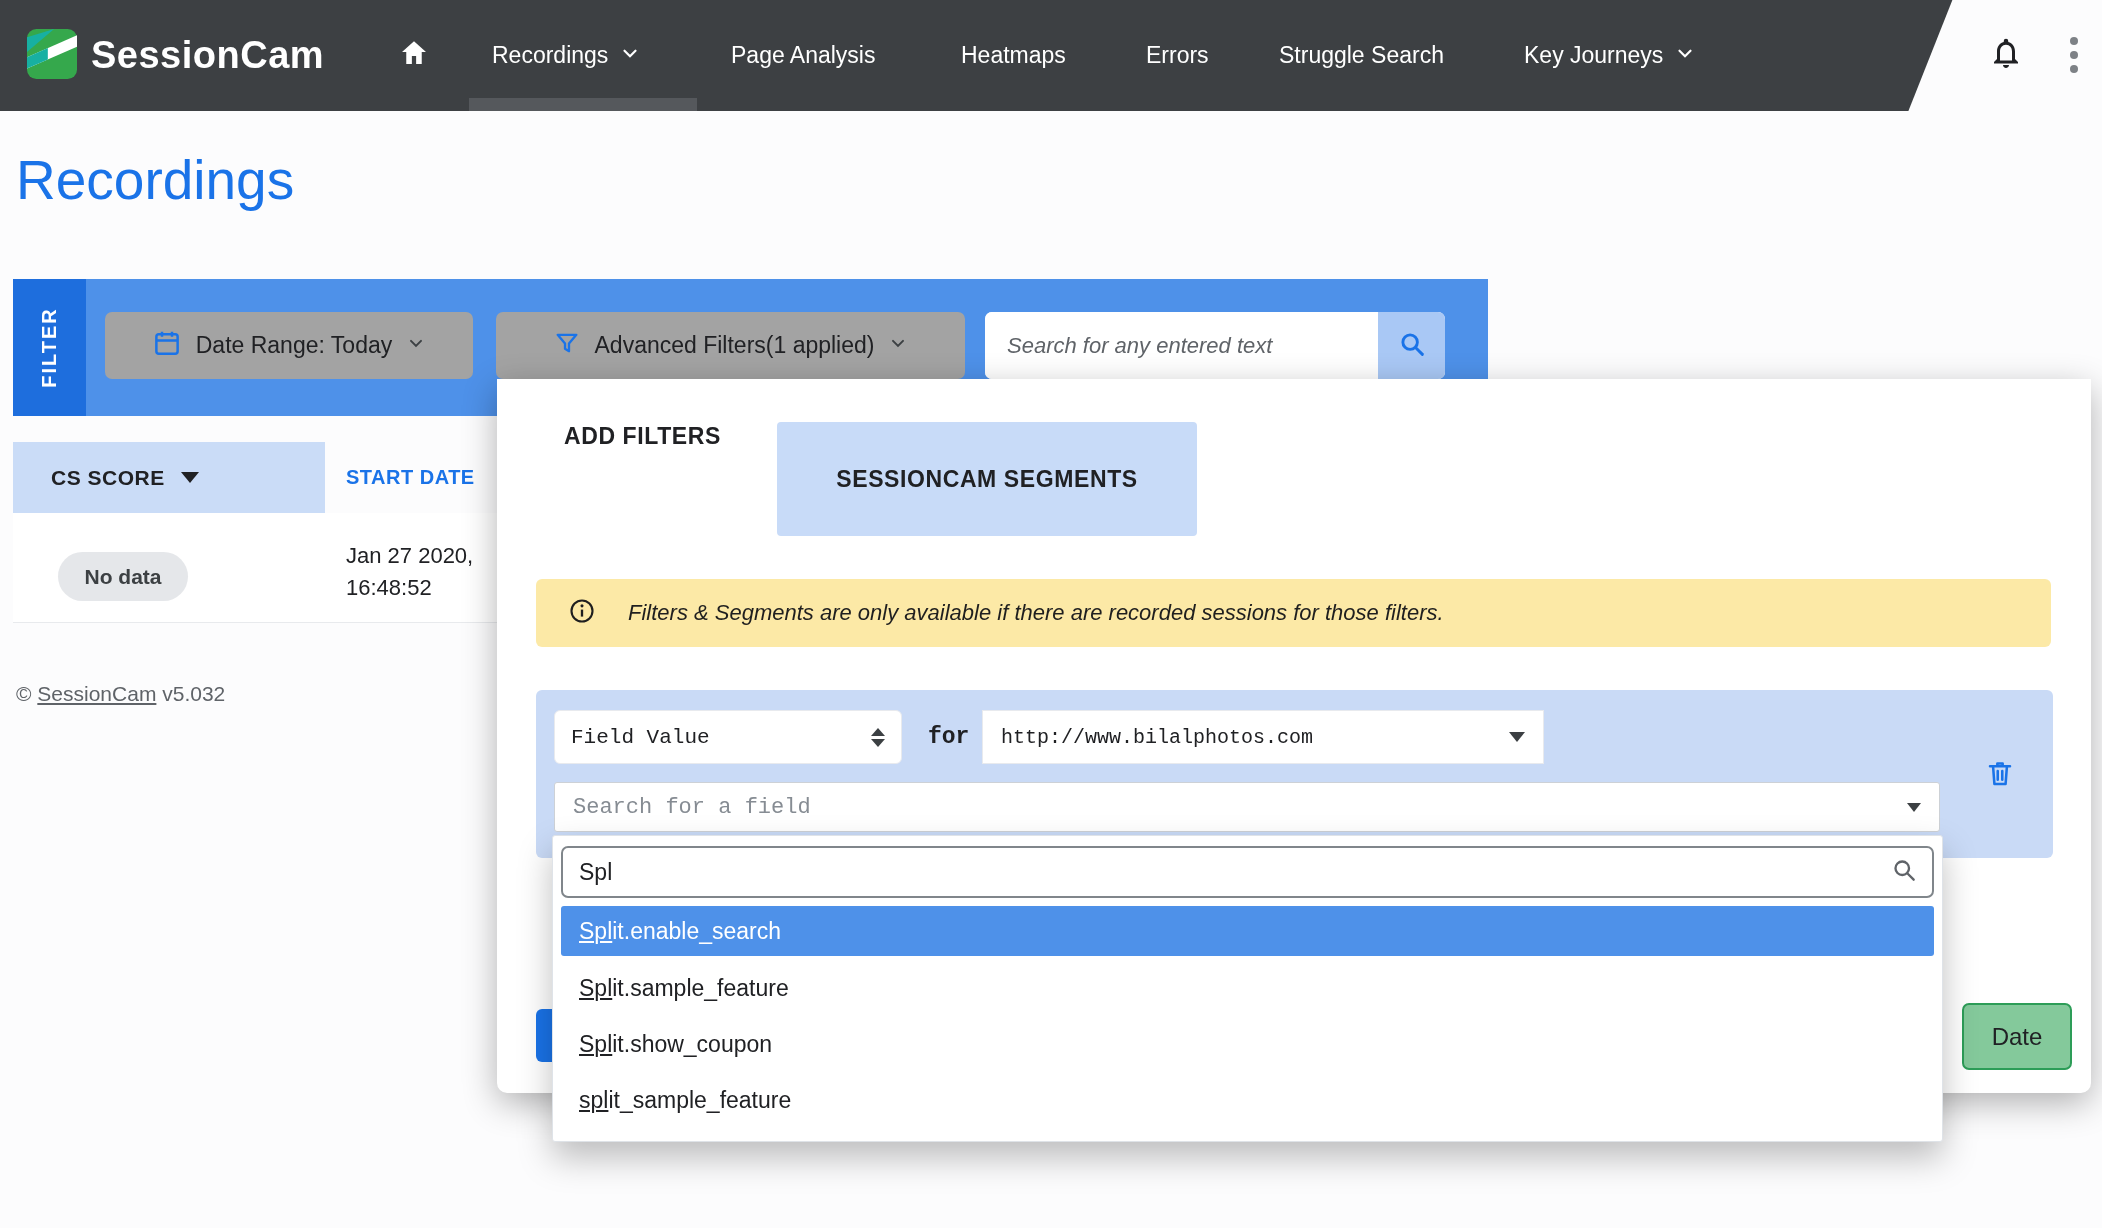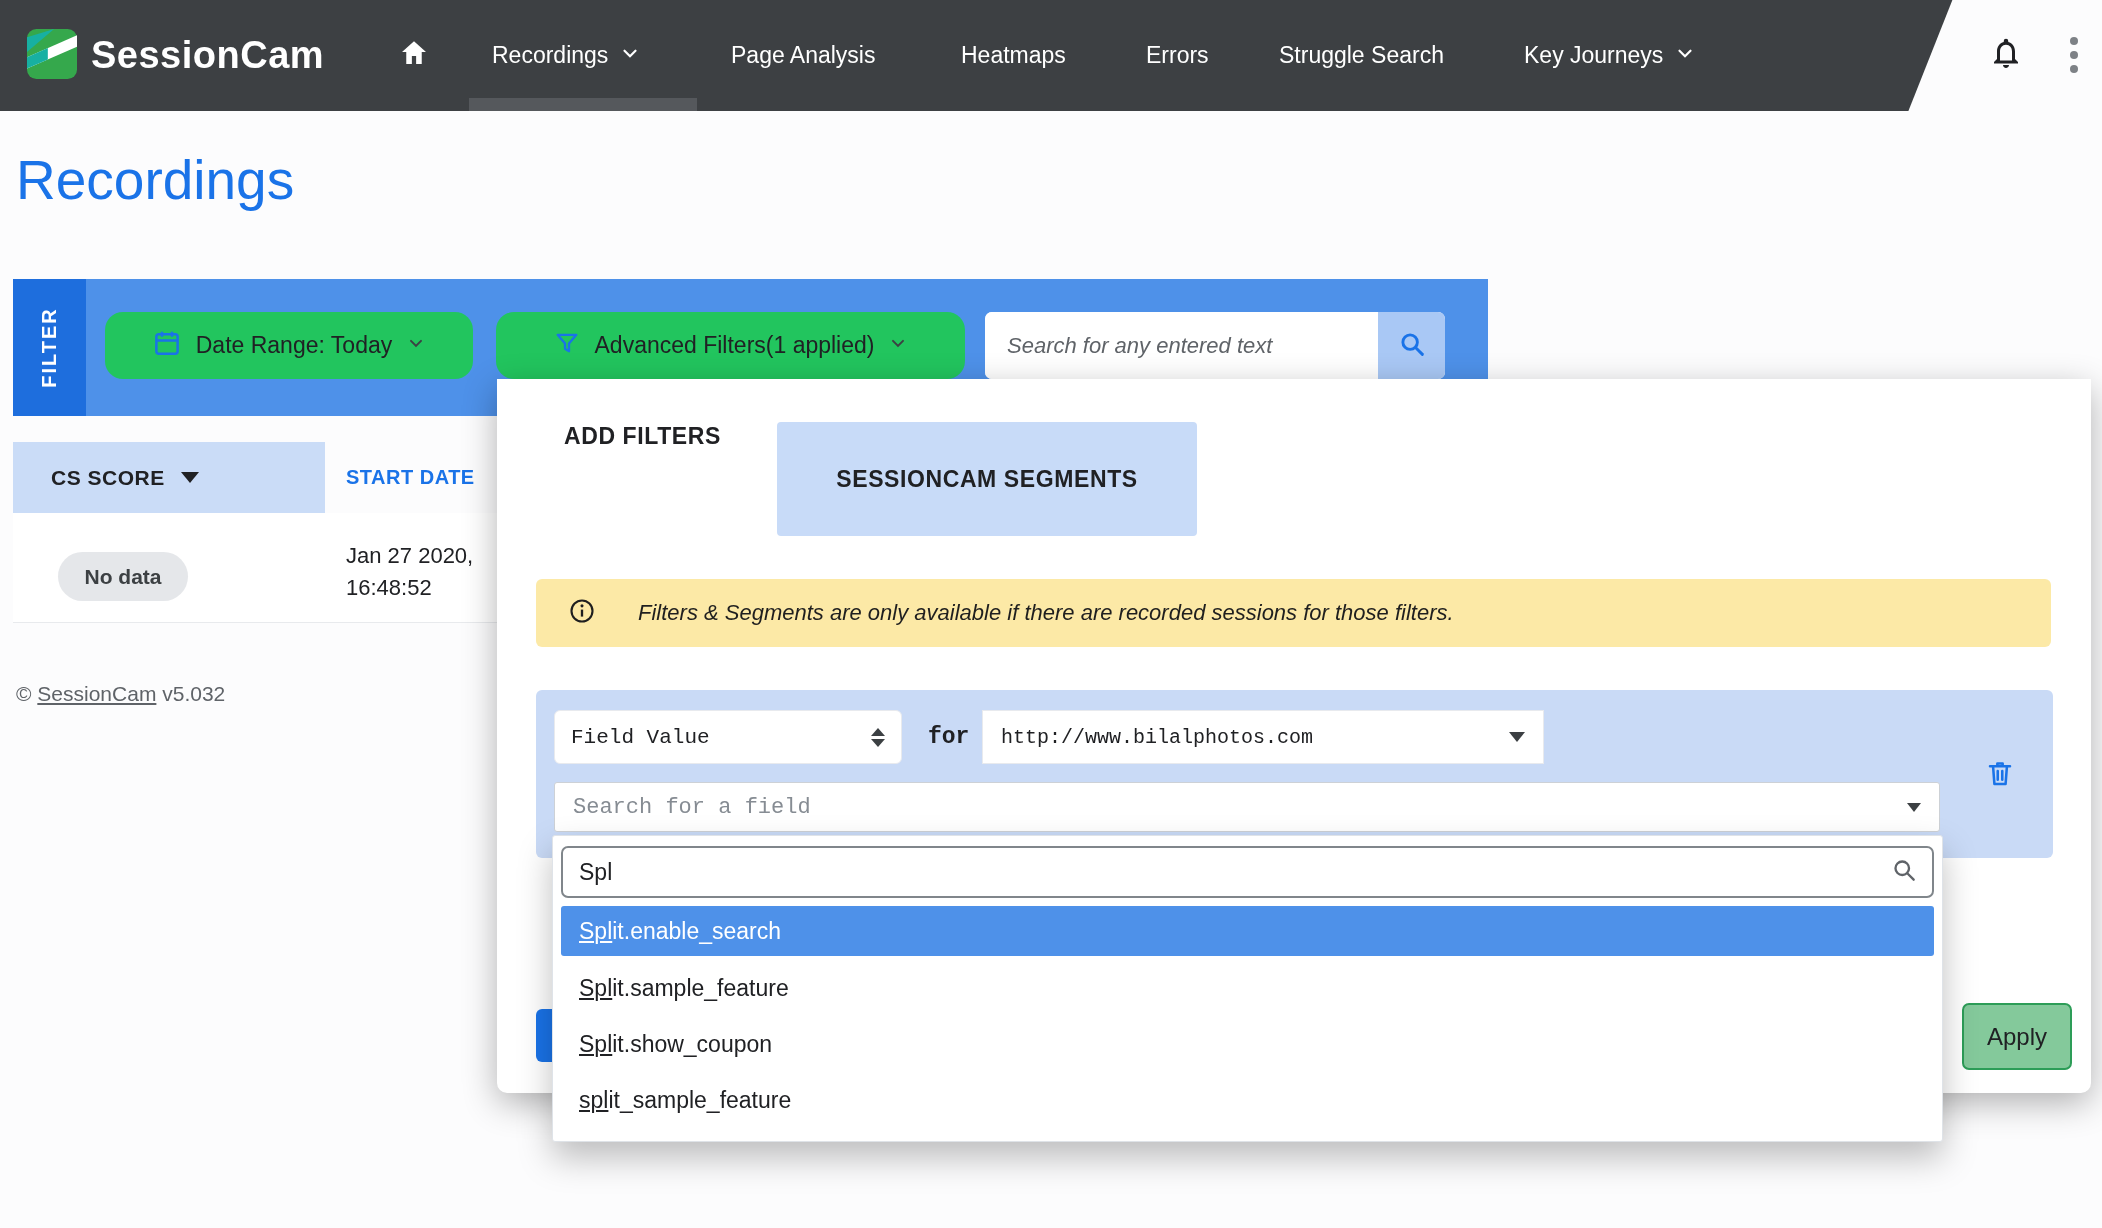--- a/index.html
+++ b/index.html
@@ -31,21 +31,21 @@
   .kebab-btn{position:absolute;left:2056px;top:24px;width:36px;height:62px;background:none;border:none;cursor:pointer;display:flex;flex-direction:column;align-items:center;justify-content:center;gap:6px;}
   .kebab-btn i{width:8px;height:8px;border-radius:50%;background:#7d8186;display:block;}
 
   
   .page-title{position:absolute;left:16px;top:148px;margin:0;font-size:55px;font-weight:400;color:var(--accent-blue);}
 
   
   .filter-bar{position:absolute;left:13px;top:279px;width:1475px;height:137px;background:var(--bar-blue);}
   .filter-tab{position:absolute;left:0;top:0;width:73px;height:137px;background:var(--tab-blue);display:flex;align-items:center;justify-content:center;cursor:pointer;}
   .filter-tab span{transform:rotate(-90deg);color:#fff;font-size:20px;font-weight:700;letter-spacing:2px;}
-  .bar-btn{position:absolute;top:33px;height:67px;background:#22c55e;border:none;border-radius:18px;display:flex;align-items:center;justify-content:center;gap:14px;font-size:23px;font-weight:500;color:#202124;font-family:inherit;cursor:pointer;}
+  .bar-btn{position:absolute;top:33px;height:67px;background:#a3a3a3;border:none;border-radius:7px;display:flex;align-items:center;justify-content:center;gap:14px;font-size:23px;font-weight:500;color:#202124;font-family:inherit;cursor:pointer;}
   .btn-date{left:92px;width:368px;}
   .btn-adv{left:483px;width:469px;}
   .search-wrap{position:absolute;left:972px;top:33px;width:460px;height:67px;border-radius:7px;overflow:hidden;display:flex;background:#fff;}
   .search-input{flex:1;border:none;outline:none;padding:0 22px;font-size:22px;font-style:italic;color:#3c4043;font-family:inherit;min-width:0;}
   .search-input::placeholder{color:#5f6368;font-style:italic;}
   .search-btn{width:67px;background:#a9c8f5;display:flex;align-items:center;justify-content:center;border:none;cursor:pointer;flex:0 0 67px;}
 
   
   .th-cs{position:absolute;left:13px;top:442px;width:312px;height:71px;background:var(--header-blue-bg);display:flex;align-items:center;gap:16px;padding-left:38px;font-size:21px;font-weight:700;color:#202124;letter-spacing:.5px;cursor:pointer;}
   .tri-down{width:0;height:0;border-left:9px solid transparent;border-right:9px solid transparent;border-top:11px solid #202124;}
@@ -56,21 +56,21 @@
   .row-date{position:absolute;left:333px;top:27px;font-size:22px;font-weight:500;color:#202124;line-height:32px;white-space:nowrap;}
 
   
   .footer{position:absolute;left:16px;top:682px;font-size:21px;color:#5f6368;}
   .footer a{color:#5f6368;text-decoration:underline;cursor:pointer;}
 
   
   .panel{position:absolute;left:497px;top:379px;width:1594px;height:714px;background:#fff;border-radius:0 0 10px 10px;box-shadow:0 10px 34px rgba(0,0,0,.3);}
   .tab-add{position:absolute;left:61px;top:43px;height:114px;display:flex;font-size:23px;font-weight:700;color:#202124;letter-spacing:.6px;cursor:pointer;background:none;border:none;font-family:inherit;}
   .tab-segments{position:absolute;left:280px;top:43px;width:420px;height:114px;background:var(--tab-active-bg);border-radius:4px;display:flex;align-items:center;justify-content:center;font-size:23px;font-weight:700;color:#202124;letter-spacing:.6px;cursor:pointer;border:none;font-family:inherit;}
-  .banner{position:absolute;left:39px;top:200px;width:1515px;height:68px;background:var(--banner-yellow);border-radius:6px;display:flex;align-items:center;padding-left:32px;gap:42px;}
+  .banner{position:absolute;left:39px;top:200px;width:1515px;height:68px;background:var(--banner-yellow);border-radius:6px;display:flex;align-items:center;padding-left:32px;gap:32px;}
   .banner-text{font-size:22px;font-style:italic;color:#1f1f1f;}
   .blue-row{position:absolute;left:39px;top:311px;width:1517px;height:168px;background:var(--light-blue-bg);border-radius:6px;font-family:Liberation Mono, monospace;}
   .sel-field{position:absolute;left:18px;top:20px;width:348px;height:54px;background:#fff;border-radius:6px;display:flex;align-items:center;padding:0 16px;font-size:21px;color:#202124;cursor:pointer;border:1px solid #e8eaee;}
   .updown{margin-left:auto;display:flex;flex-direction:column;gap:3px;}
   .updown .up{width:0;height:0;border-left:7px solid transparent;border-right:7px solid transparent;border-bottom:8px solid #3c4043;}
   .updown .down{width:0;height:0;border-left:7px solid transparent;border-right:7px solid transparent;border-top:8px solid #3c4043;}
   .for-label{position:absolute;left:392px;top:20px;height:54px;display:flex;align-items:center;font-size:23px;font-weight:700;color:#202124;}
   .sel-site{position:absolute;left:446px;top:20px;width:562px;height:54px;background:#fff;border-radius:0;display:flex;align-items:center;padding:0 18px;font-size:20px;color:#202124;cursor:pointer;border:1px solid #e8eaee;}
   .caret{width:0;height:0;border-left:8px solid transparent;border-right:8px solid transparent;border-top:10px solid #3c4043;margin-left:auto;}
   .trash-btn{position:absolute;left:1438px;top:58px;width:52px;height:52px;background:none;border:none;cursor:pointer;display:flex;align-items:center;justify-content:center;}
@@ -280,21 +280,21 @@
             </svg>
         </span>
       </button>
       <div class="combo">
         <span class="combo-ph">Search for a field</span>
         <span class="caret"></span>
       </div>
     </div>
 
     <button class="hidden-btn"></button>
-    <button class="apply-btn">Apply</button>
+    <button class="apply-btn">Date</button>
   </section>
 
   <div class="dd">
     <div class="dd-search">
       <input class="dd-input" type="text" value="Spl" style="">
       <span>
         <svg width="28" height="28" viewBox="0 0 24 24">
             <g stroke="#5f6368" stroke-width="2" fill="none">
               <circle cx="10.5" cy="10.5" r="5.8"></circle>
               <path d="M15 15l5.3 5.3" stroke-linecap="round"></path>

